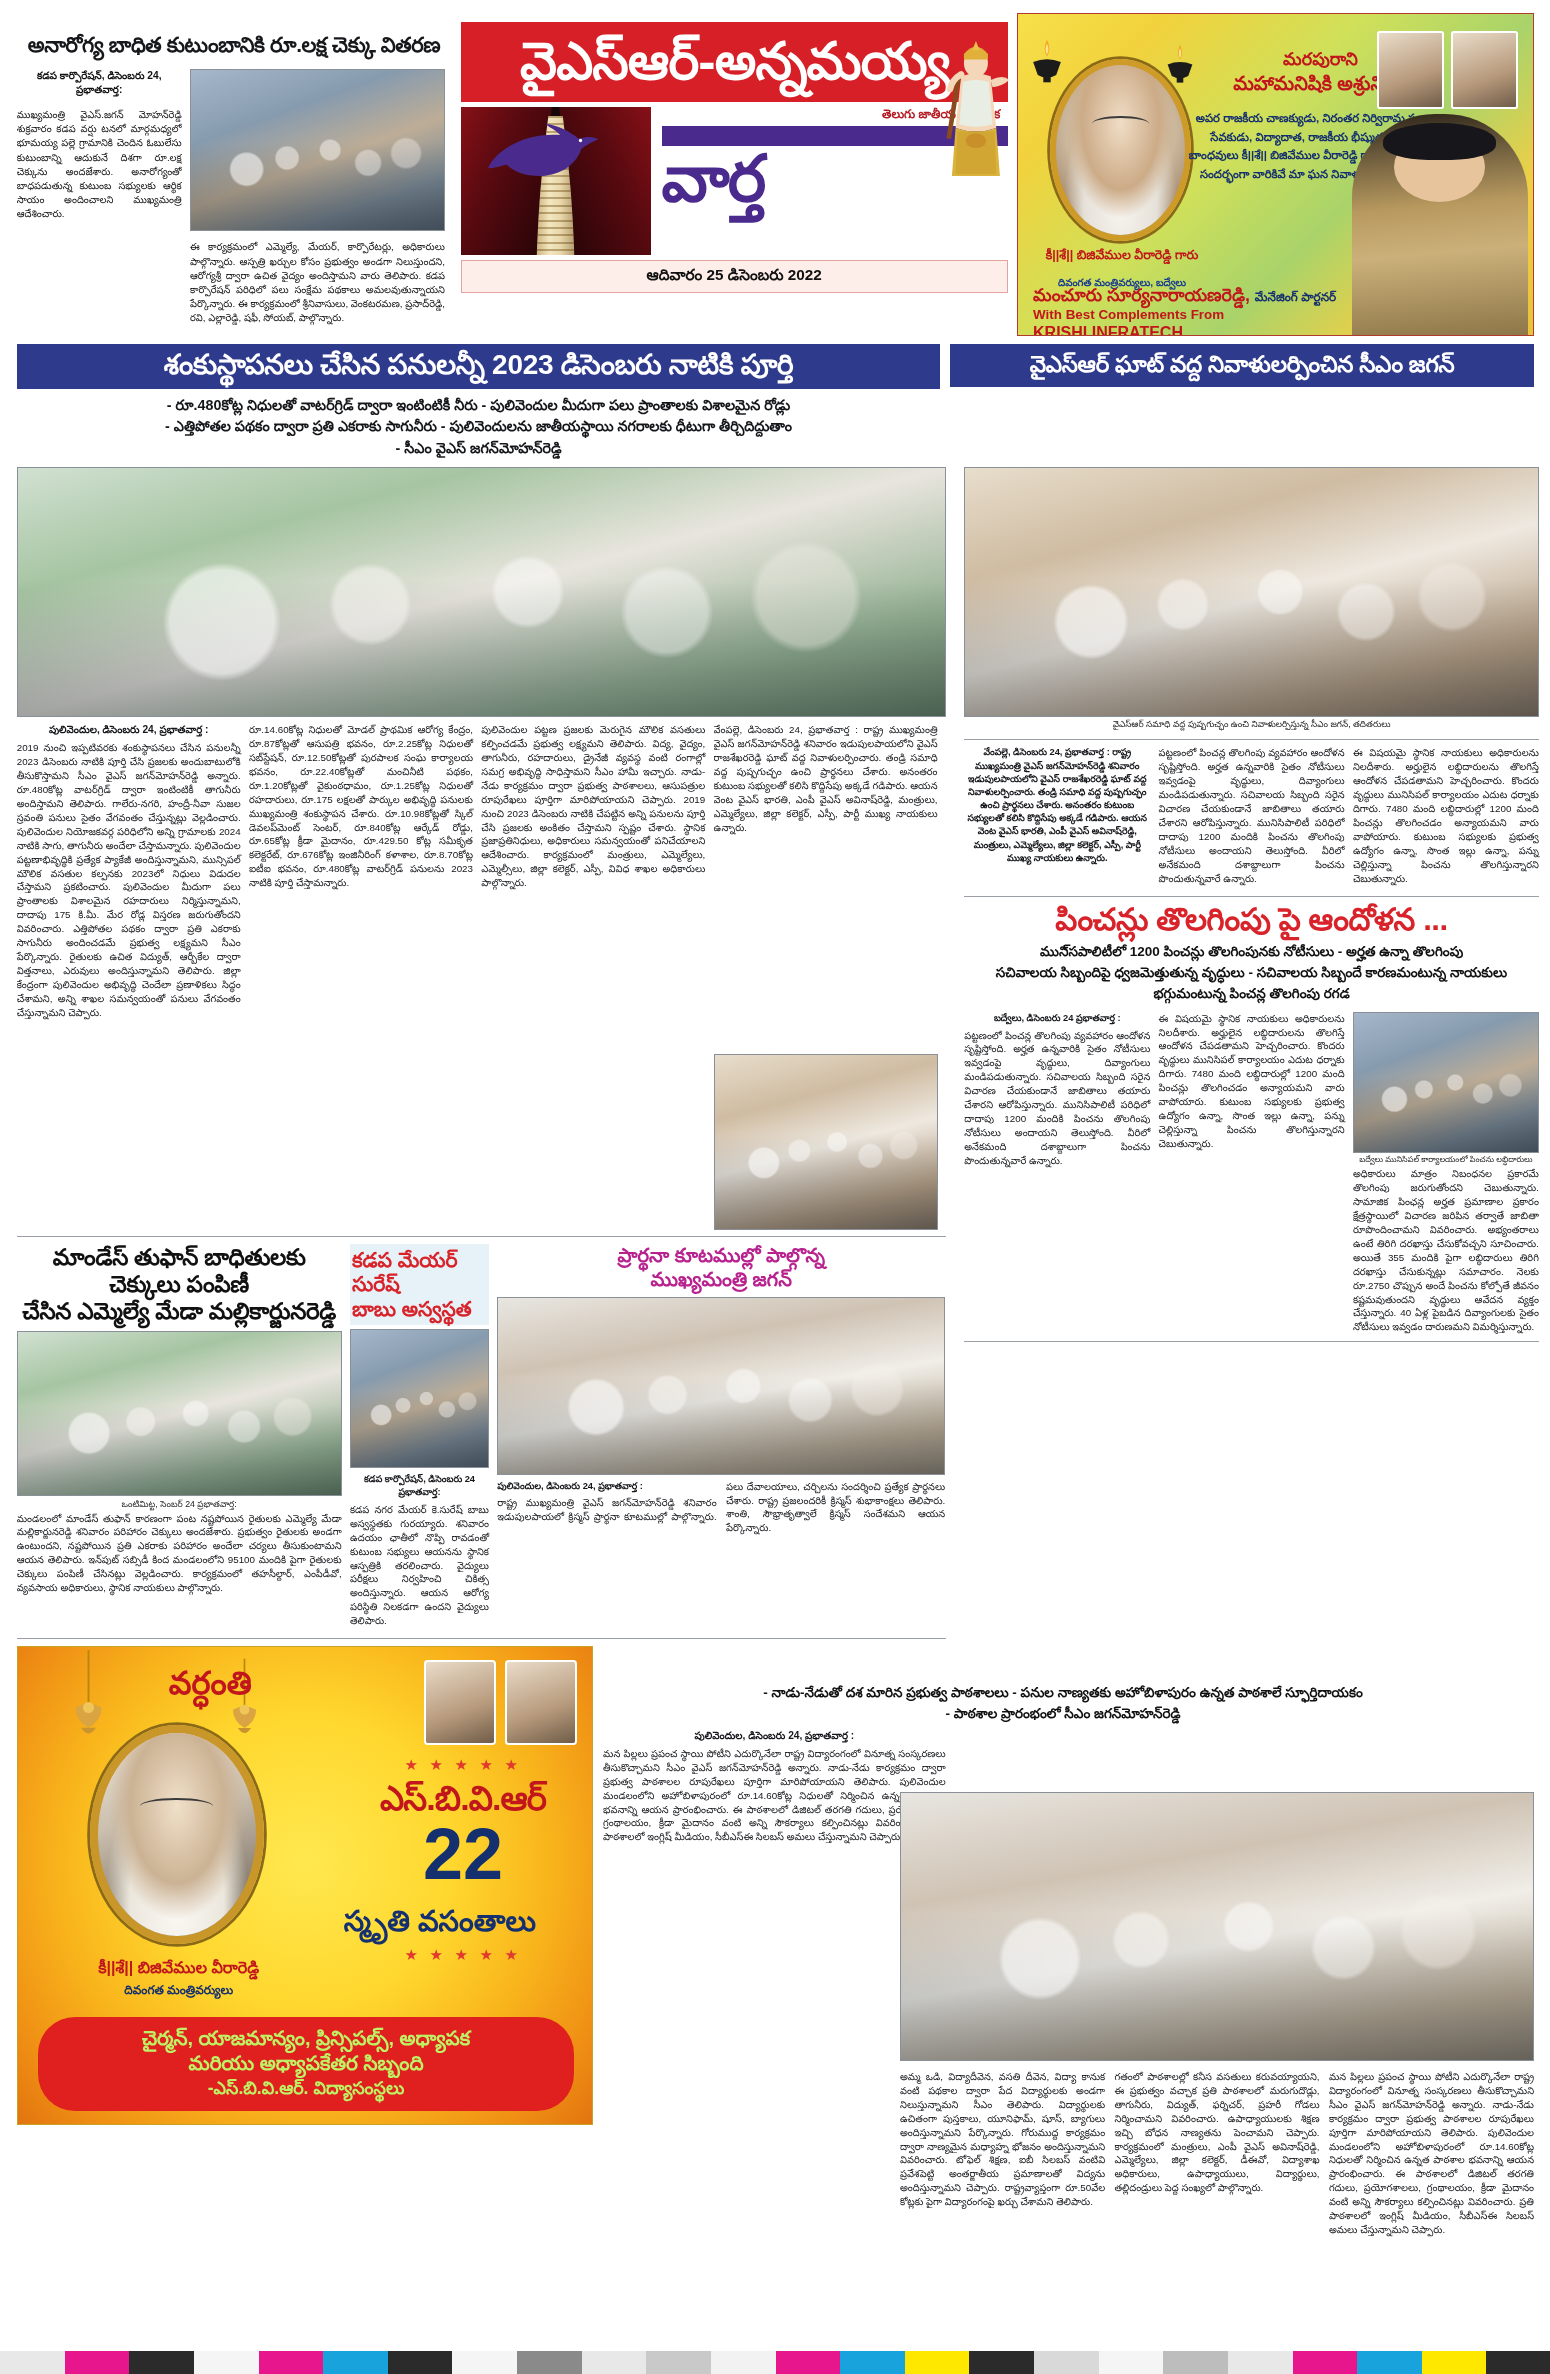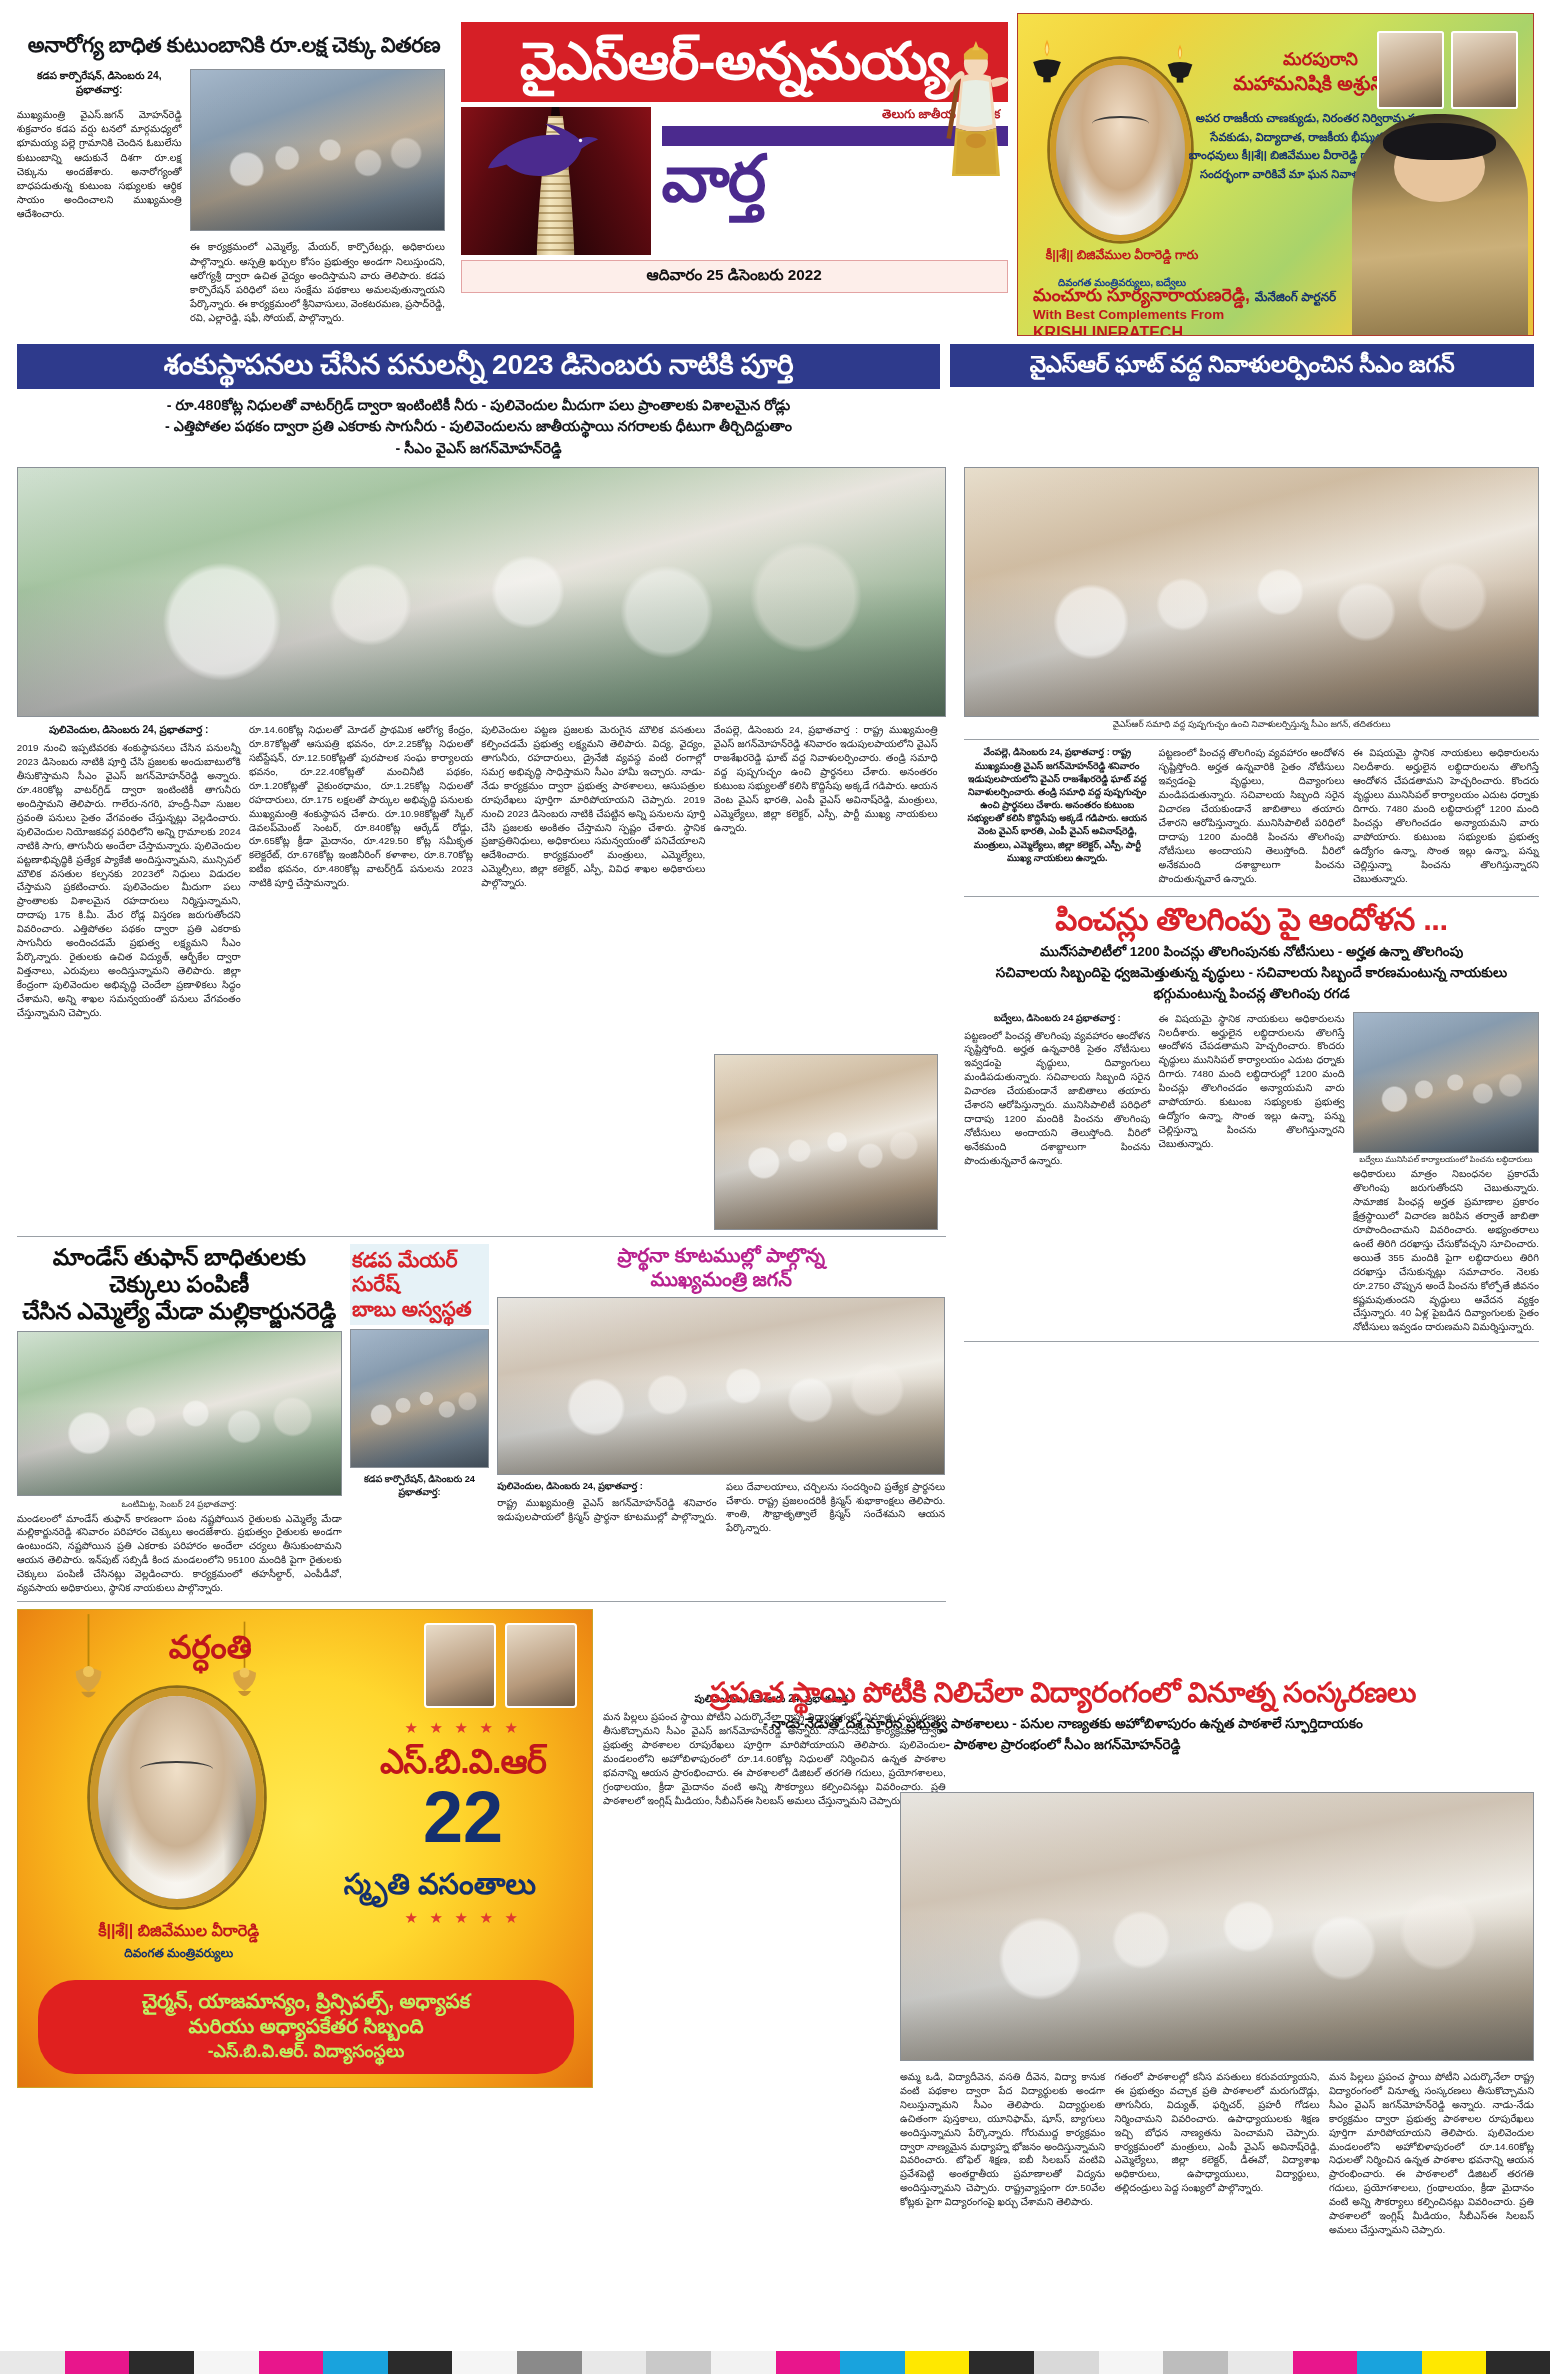--- a/index.html
+++ b/index.html
@@ -346,20 +346,21 @@
         </div>
 
         <div style="width:139px">
           <div style="background:#e6f2f7;padding:3.7px 1.9px">
             <div class="hl-red-sm">కడప మేయర్ సురేష్</div>
             <div class="hl-red-sm">బాబు అస్వస్థత</div>
           </div>
           <div class="photo" style="width:100%;height:139px;margin-top:4.6px"></div>
           <div class="body-col" style="margin-top:4.6px">
             <div class="dateline" style="font-size:9.3px">కడప కార్పొరేషన్, డిసెంబరు 24 ప్రభాతవార్త:</div>
+            <p>కడప నగర మేయర్ కె.సురేష్ బాబు అస్వస్థతకు గురయ్యారు. శనివారం ఉదయం ఛాతీలో నొప్పి రావడంతో కుటుంబ సభ్యులు ఆయనను స్థానిక ఆస్పత్రికి తరలించారు. వైద్యులు పరీక్షలు నిర్వహించి చికిత్స అందిస్తున్నారు. ఆయన ఆరోగ్య పరిస్థితి నిలకడగా ఉందని వైద్యులు తెలిపారు.</p>
           </div>
         </div>
 
         <div style="width:448px">
           <div class="hl-magenta">ప్రార్థనా కూటముల్లో పాల్గొన్న</div>
           <div class="hl-magenta">ముఖ్యమంత్రి జగన్</div>
           <div class="photo photo-hall" style="width:100%;height:178px;margin-top:5.6px"></div>
           <div class="body-col" style="margin-top:4.6px;columns:2;column-gap:9.3px">
             <div class="dateline" style="font-size:9.3px;text-align:left">పులివెందుల, డిసెంబరు 24, ప్రభాతవార్త :</div>
             <p>రాష్ట్ర ముఖ్యమంత్రి వైఎస్ జగన్‌మోహన్‌రెడ్డి శనివారం ఇడుపులపాయలో క్రిస్మస్ ప్రార్థనా కూటముల్లో పాల్గొన్నారు. పలు దేవాలయాలు, చర్చిలను సందర్శించి ప్రత్యేక ప్రార్థనలు చేశారు. రాష్ట్ర ప్రజలందరికీ క్రిస్మస్ శుభాకాంక్షలు తెలిపారు. శాంతి, సౌభ్రాతృత్వాలే క్రిస్మస్ సందేశమని ఆయన పేర్కొన్నారు.</p>
@@ -466,21 +467,20 @@
             <div class="body-col">అధికారులు మాత్రం నిబంధనల ప్రకారమే తొలగింపు జరుగుతోందని చెబుతున్నారు. సామాజిక పింఛన్ల అర్హత ప్రమాణాల ప్రకారం క్షేత్రస్థాయిలో విచారణ జరిపిన తర్వాతే జాబితా రూపొందించామని వివరించారు. అభ్యంతరాలు ఉంటే తిరిగి దరఖాస్తు చేసుకోవచ్చని సూచించారు. అయితే 355 మందికి పైగా లబ్ధిదారులు తిరిగి దరఖాస్తు చేసుకున్నట్లు సమాచారం. నెలకు రూ.2750 చొప్పున అందే పించను కోల్పోతే జీవనం కష్టమవుతుందని వృద్ధులు ఆవేదన వ్యక్తం చేస్తున్నారు. 40 ఏళ్ల పైబడిన దివ్యాంగులకు సైతం నోటీసులు ఇవ్వడం దారుణమని విమర్శిస్తున్నారు.</div>
           </div>
         </div>
       </div>
 
       <hr class="rule">
     </div>
   </div>
 
   <div style="position:absolute;left:592px;top:1677px;width:942px">
-    <div class="hl-red" style="font-size:28px">ప్రపంచ స్థాయి పోటీకి నిలిచేలా విద్యారంగంలో వినూత్న సంస్కరణలు</div>
     <div class="red-sub" style="margin-top:5.6px">
       <span>- నాడు-నేడుతో దశ మారిన ప్రభుత్వ పాఠశాలలు  - పనుల నాణ్యతకు అహోబిళాపురం ఉన్నత పాఠశాలే స్ఫూర్తిదాయకం</span><br>
       <span>- పాఠశాల ప్రారంభంలో సీఎం జగన్‌మోహన్‌రెడ్డి</span>
     </div>
   </div>
 
   <div style="position:absolute;left:900px;top:1792px;width:634px;height:269px" class="photo photo-hall"></div>
 
   <div style="position:absolute;left:900px;top:2070px;width:634px;display:flex;gap:9.3px">
     <div class="body-col" style="width:206px">అమ్మ ఒడి, విద్యాదీవెన, వసతి దీవెన, విద్యా కానుక వంటి పథకాల ద్వారా పేద విద్యార్థులకు అండగా నిలుస్తున్నామని సీఎం తెలిపారు. విద్యార్థులకు ఉచితంగా పుస్తకాలు, యూనిఫామ్, షూస్, బ్యాగులు అందిస్తున్నామని పేర్కొన్నారు. గోరుముద్ద కార్యక్రమం ద్వారా నాణ్యమైన మధ్యాహ్న భోజనం అందిస్తున్నామని వివరించారు. టోఫెల్ శిక్షణ, ఐబీ సిలబస్ వంటివి ప్రవేశపెట్టి అంతర్జాతీయ ప్రమాణాలతో విద్యను అందిస్తున్నామని చెప్పారు. రాష్ట్రవ్యాప్తంగా రూ.50వేల కోట్లకు పైగా విద్యారంగంపై ఖర్చు చేశామని తెలిపారు.</div>

